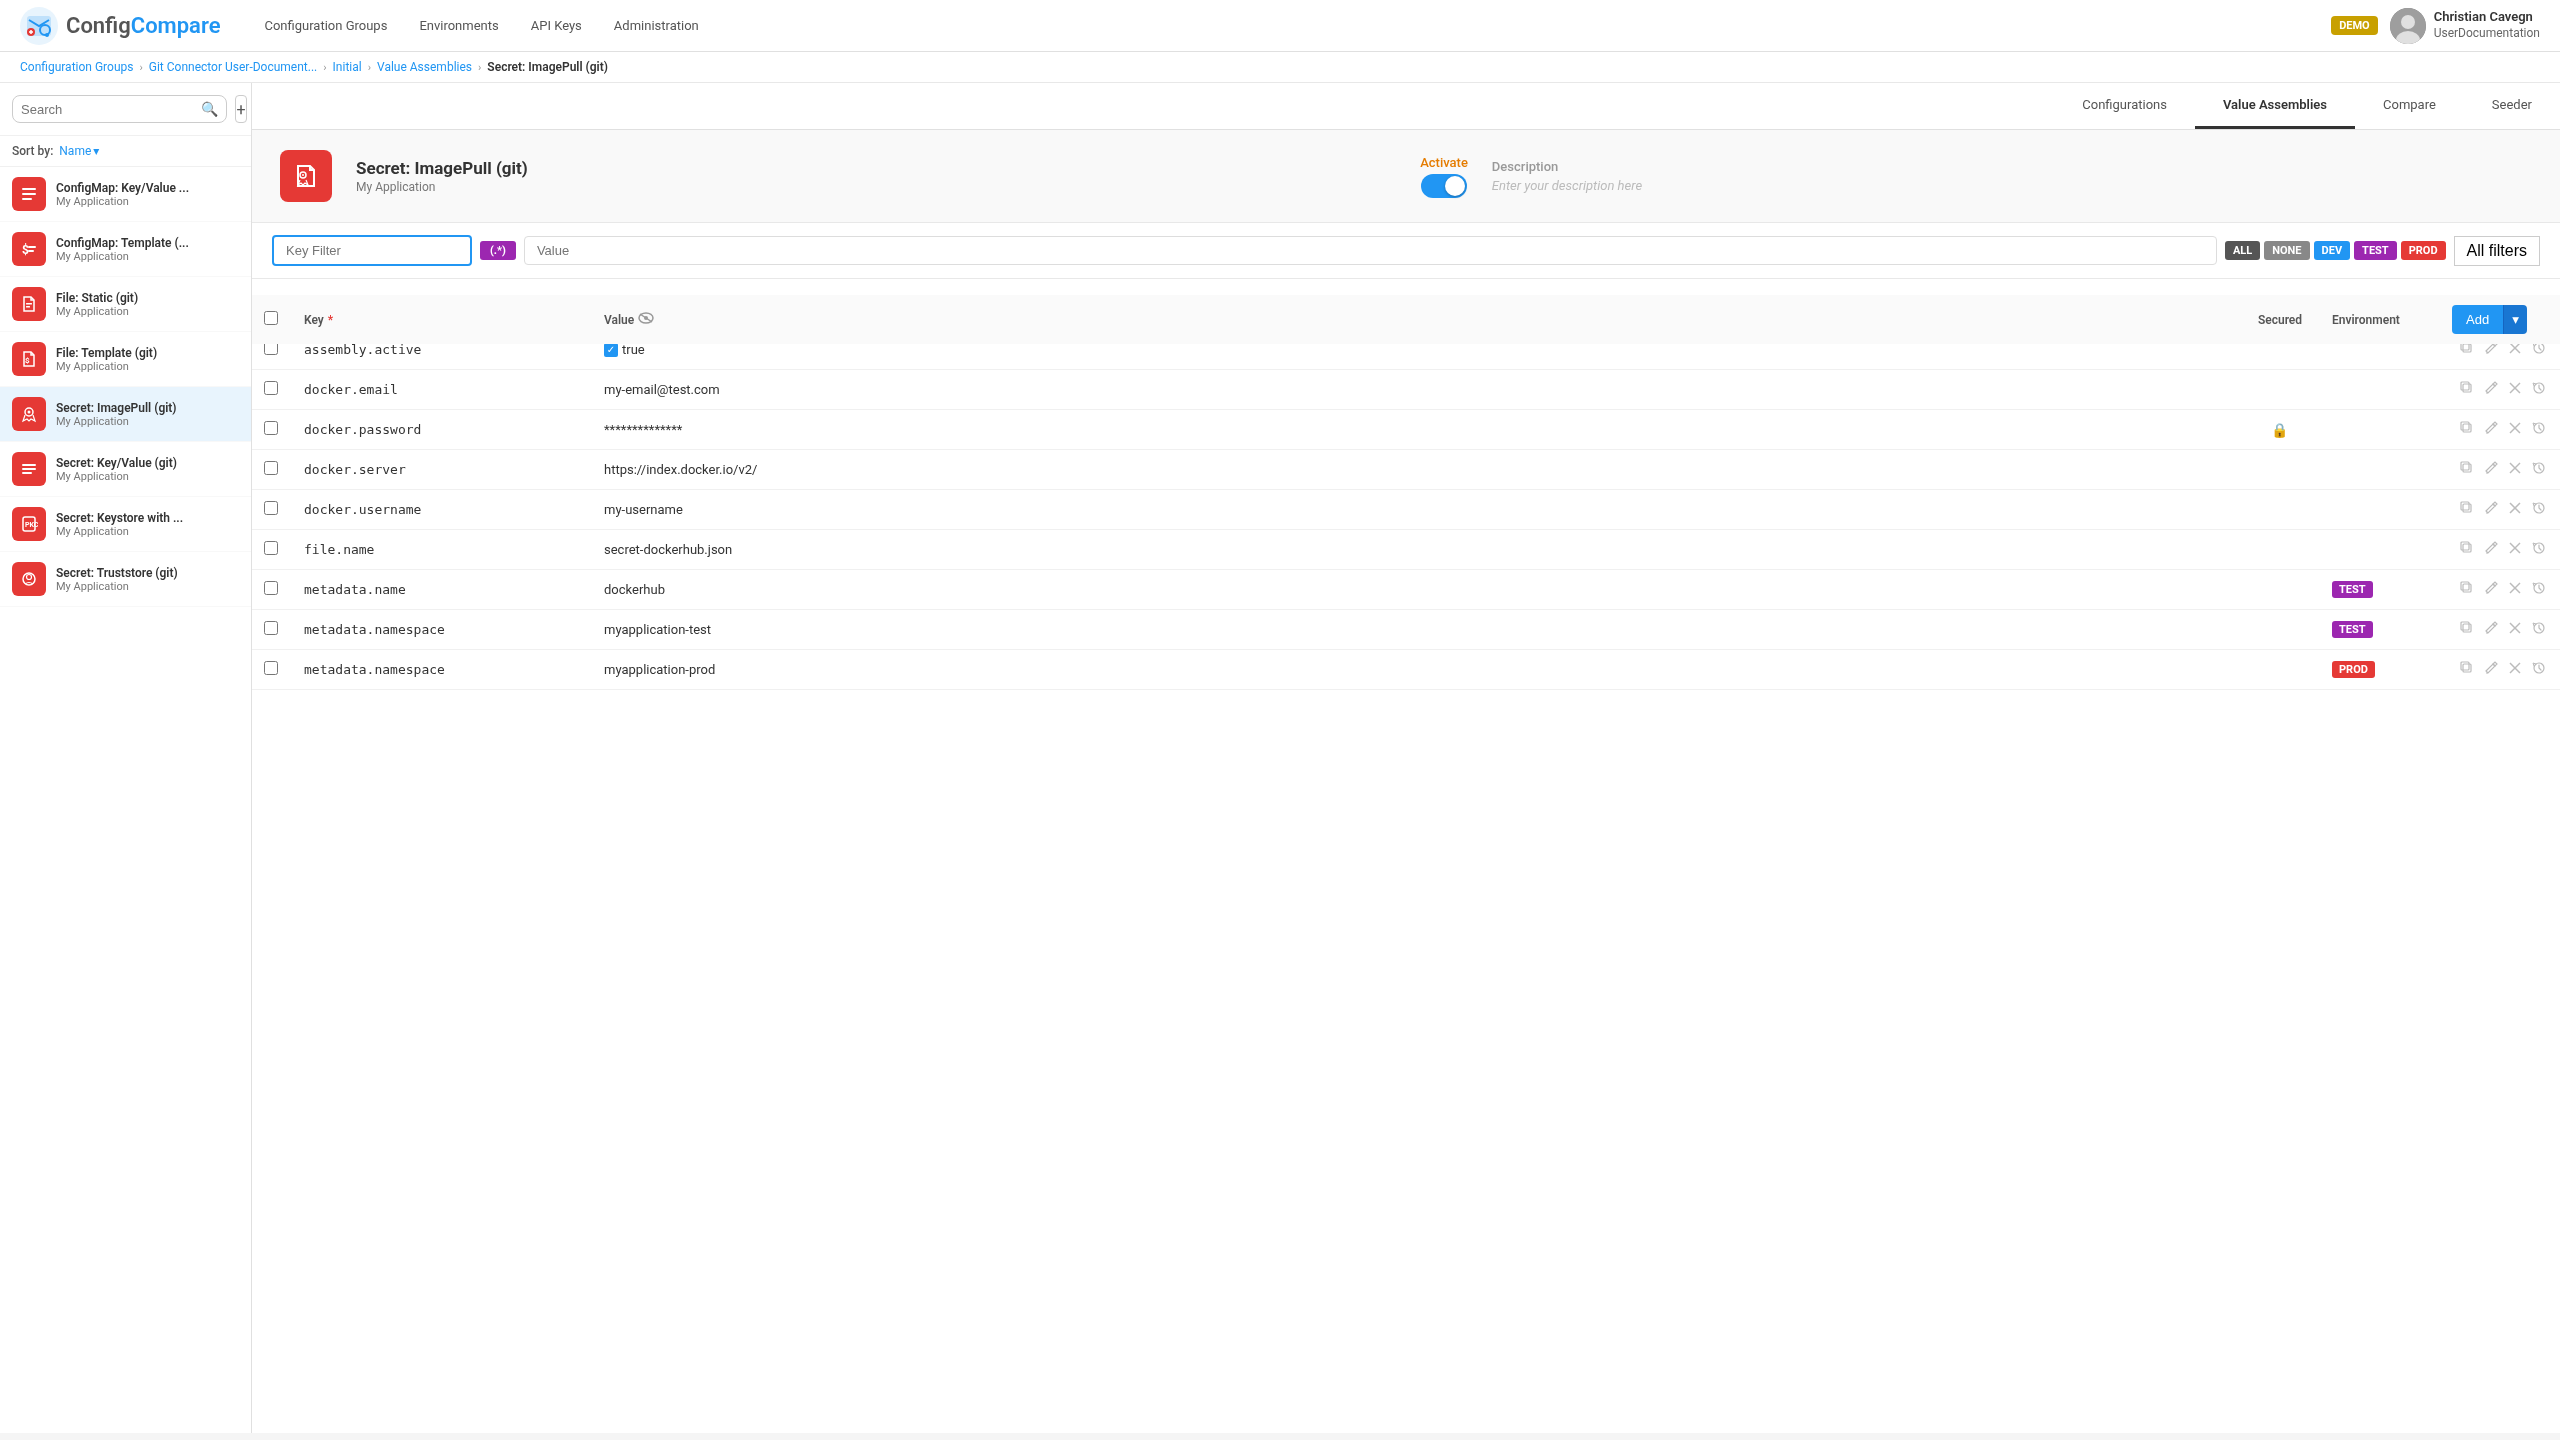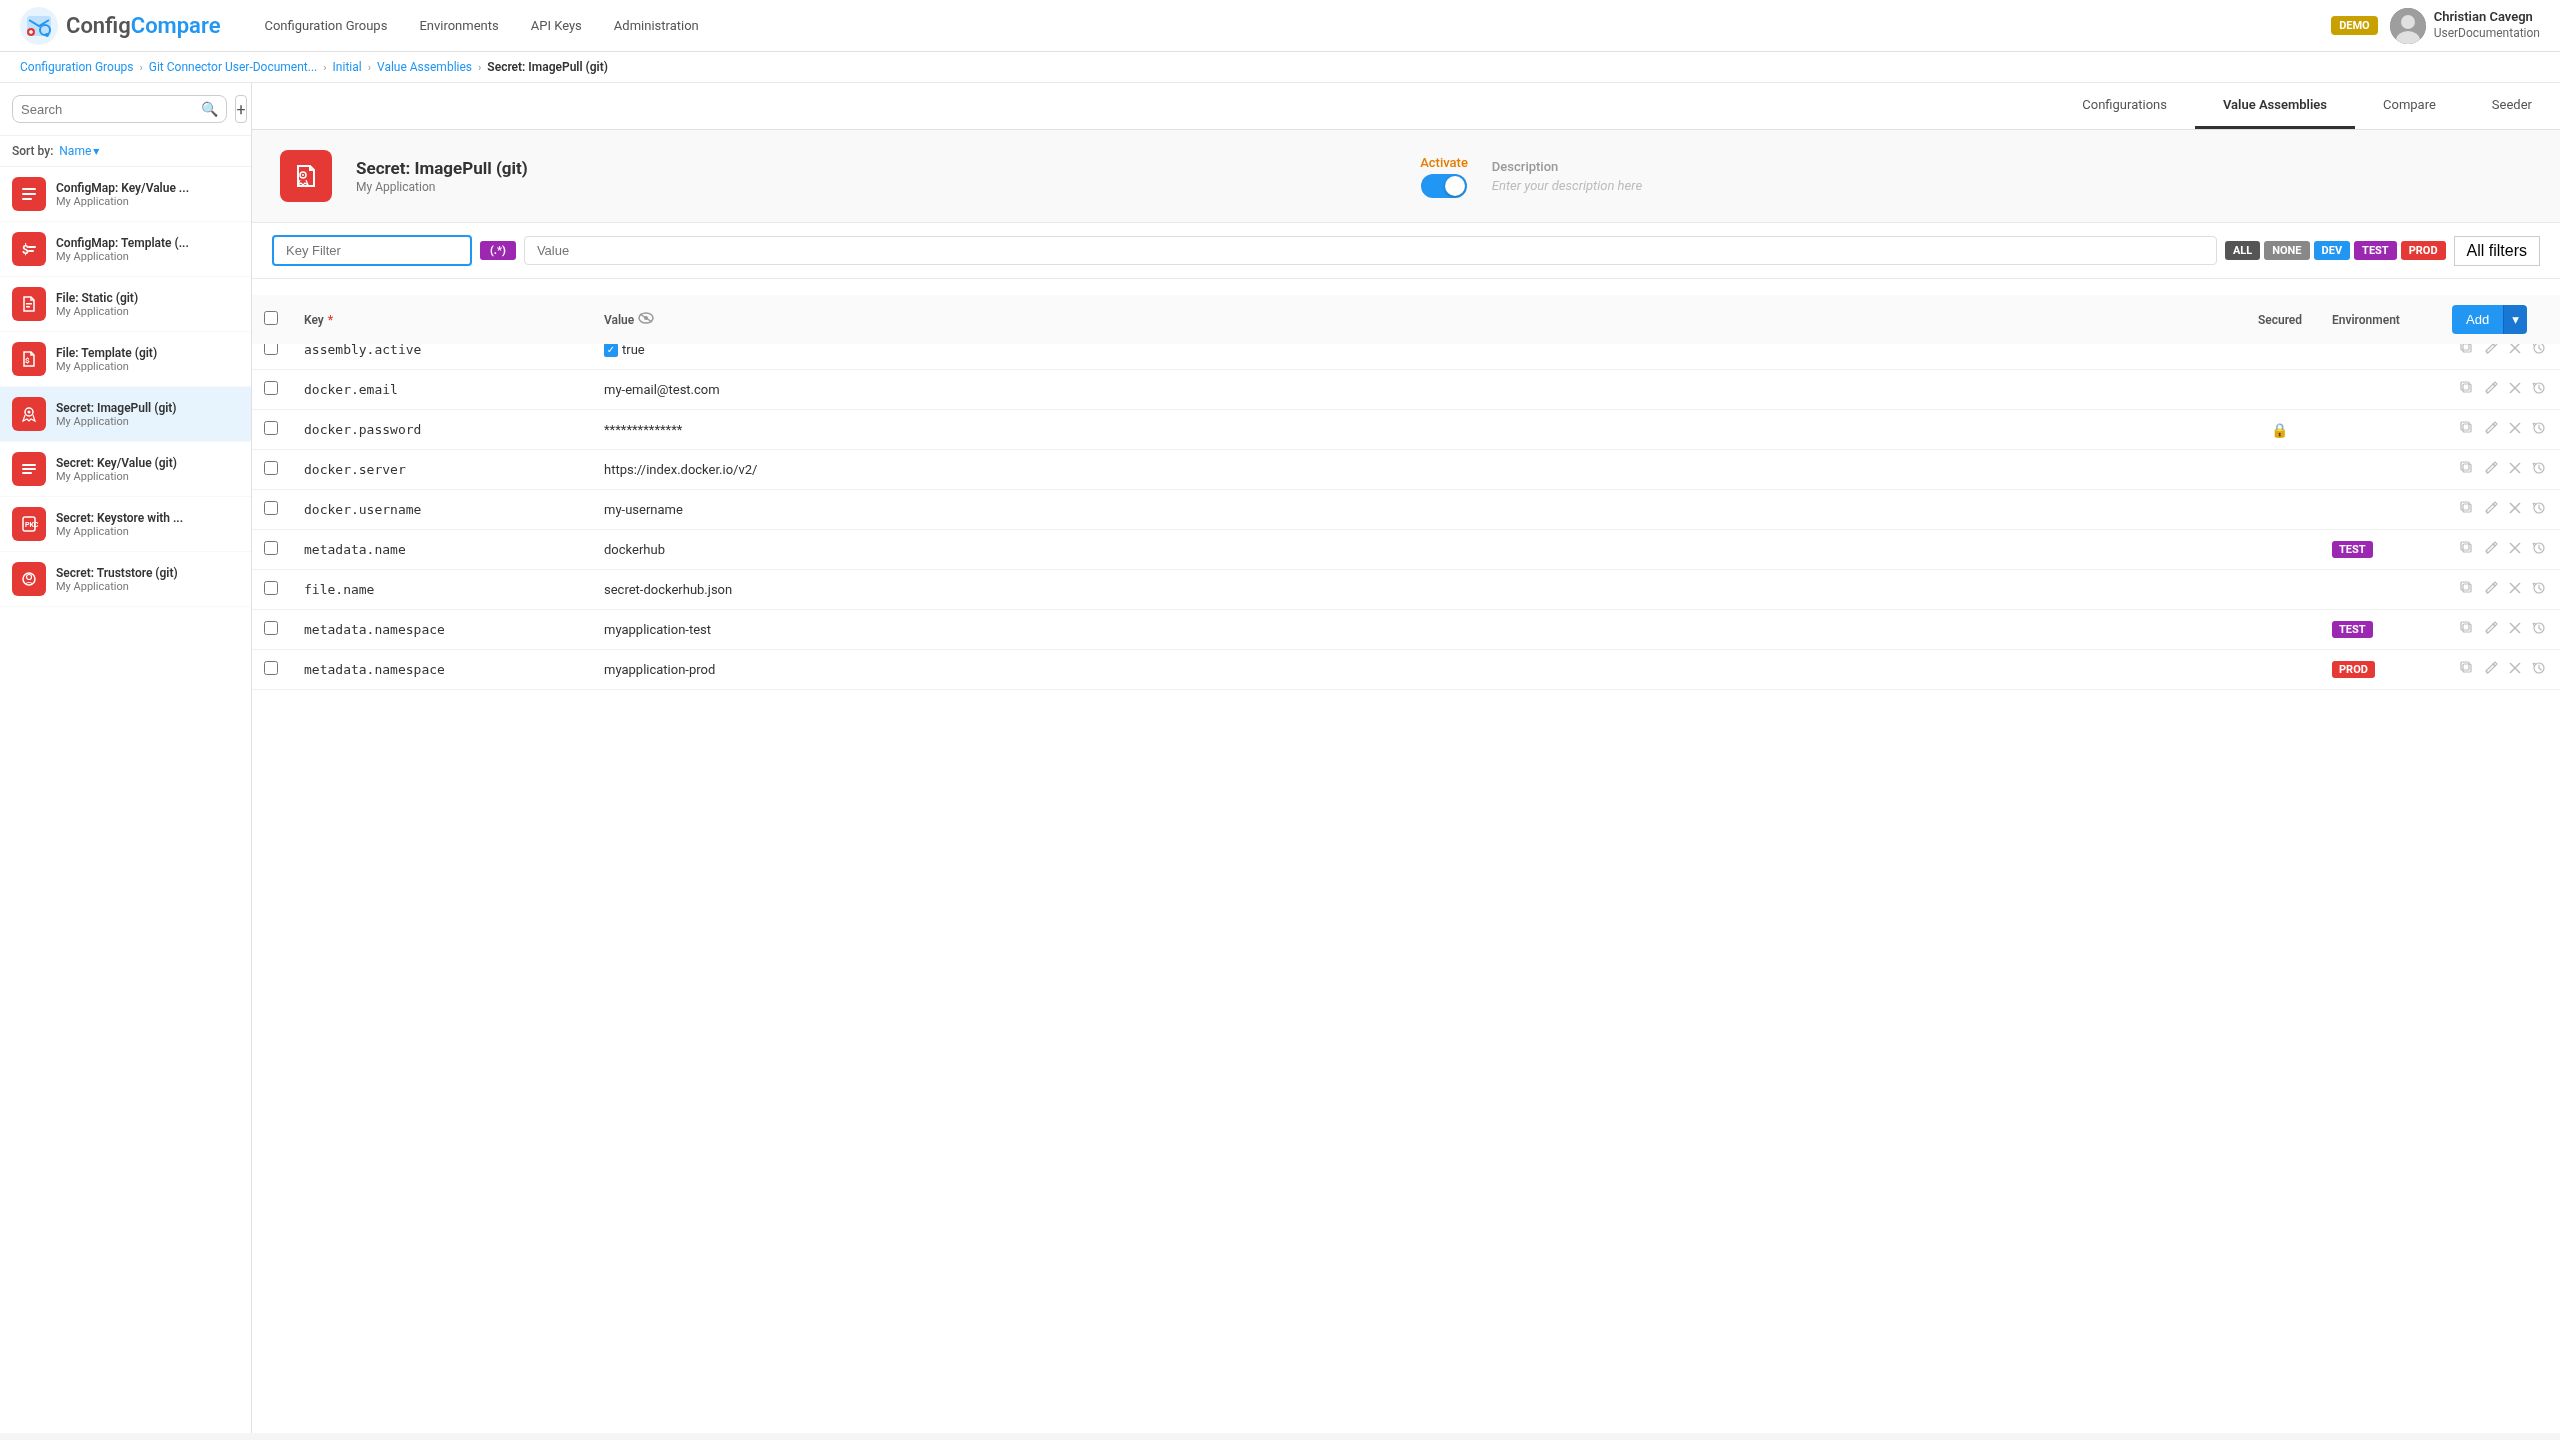--- a/index.html
+++ b/index.html
@@ -589,20 +589,57 @@
                       <circle cx="7" cy="7" r="5" fill="none" stroke="#bbb" stroke-width="1.2"></circle>
                       <path d="M7 4 L7 7 L9 9" fill="none" stroke="#bbb" stroke-width="1.2" stroke-linecap="round"></path>
                       <path d="M2 5 L1 2 L4 3" fill="none" stroke="#bbb" stroke-width="1" stroke-linecap="round"></path>
                     </svg>
       </span>
     </div>
               </td>
             </tr>
             <tr>
               <td><input type="checkbox" class="cb" style=""></td>
+              <td style="font-family: monospace; font-size: 13px;">file.name</td>
+              <td>secret-dockerhub.json</td>
+              <td style="text-align: center;"></td>
+              <td></td>
+              <td>
+    <div class="action-icons">
+      <span class="action-icon copy" title="Copy">
+        <svg width="14" height="14" viewBox="0 0 14 14">
+                      <rect x="3" y="3" width="8" height="8" rx="1" fill="none" stroke="#bbb" stroke-width="1.2"></rect>
+                      <rect x="1" y="1" width="8" height="8" rx="1" fill="none" stroke="#bbb" stroke-width="1.2"></rect>
+                    </svg>
+      </span>
+      <span class="action-icon edit" title="Edit">
+        <svg width="14" height="14" viewBox="0 0 14 14">
+                      <path d="M2 10 L9 3 L11 5 L4 12 Z" fill="none" stroke="#bbb" stroke-width="1.2"></path>
+                      <path d="M9 3 L11 1 L13 3 L11 5 Z" fill="none" stroke="#bbb" stroke-width="1.2"></path>
+                      <path d="M2 12 L4 12" stroke="#bbb" stroke-width="1.2"></path>
+                    </svg>
+      </span>
+      <span class="action-icon delete" title="Delete">
+        <svg width="14" height="14" viewBox="0 0 14 14">
+                      <line x1="2" y1="2" x2="12" y2="12" stroke="#bbb" stroke-width="1.5"></line>
+                      <line x1="12" y1="2" x2="2" y2="12" stroke="#bbb" stroke-width="1.5"></line>
+                    </svg>
+      </span>
+      <span class="action-icon history" title="History">
+        <svg width="14" height="14" viewBox="0 0 14 14">
+                      <circle cx="7" cy="7" r="5" fill="none" stroke="#bbb" stroke-width="1.2"></circle>
+                      <path d="M7 4 L7 7 L9 9" fill="none" stroke="#bbb" stroke-width="1.2" stroke-linecap="round"></path>
+                      <path d="M2 5 L1 2 L4 3" fill="none" stroke="#bbb" stroke-width="1" stroke-linecap="round"></path>
+                    </svg>
+      </span>
+    </div>
+              </td>
+            </tr>
+            <tr>
+              <td><input type="checkbox" class="cb" style=""></td>
               <td style="font-family: monospace; font-size: 13px;">metadata.name</td>
               <td>dockerhub</td>
               <td style="text-align: center;"></td>
               <td><span class="env-pill test">TEST</span></td>
               <td>
     <div class="action-icons">
       <span class="action-icon copy" title="Copy">
         <svg width="14" height="14" viewBox="0 0 14 14">
                       <rect x="3" y="3" width="8" height="8" rx="1" fill="none" stroke="#bbb" stroke-width="1.2"></rect>
                       <rect x="1" y="1" width="8" height="8" rx="1" fill="none" stroke="#bbb" stroke-width="1.2"></rect>
@@ -626,57 +663,20 @@
                       <circle cx="7" cy="7" r="5" fill="none" stroke="#bbb" stroke-width="1.2"></circle>
                       <path d="M7 4 L7 7 L9 9" fill="none" stroke="#bbb" stroke-width="1.2" stroke-linecap="round"></path>
                       <path d="M2 5 L1 2 L4 3" fill="none" stroke="#bbb" stroke-width="1" stroke-linecap="round"></path>
                     </svg>
       </span>
     </div>
               </td>
             </tr>
             <tr>
               <td><input type="checkbox" class="cb" style=""></td>
-              <td style="font-family: monospace; font-size: 13px;">file.name</td>
-              <td>secret-dockerhub.json</td>
-              <td style="text-align: center;"></td>
-              <td></td>
-              <td>
-    <div class="action-icons">
-      <span class="action-icon copy" title="Copy">
-        <svg width="14" height="14" viewBox="0 0 14 14">
-                      <rect x="3" y="3" width="8" height="8" rx="1" fill="none" stroke="#bbb" stroke-width="1.2"></rect>
-                      <rect x="1" y="1" width="8" height="8" rx="1" fill="none" stroke="#bbb" stroke-width="1.2"></rect>
-                    </svg>
-      </span>
-      <span class="action-icon edit" title="Edit">
-        <svg width="14" height="14" viewBox="0 0 14 14">
-                      <path d="M2 10 L9 3 L11 5 L4 12 Z" fill="none" stroke="#bbb" stroke-width="1.2"></path>
-                      <path d="M9 3 L11 1 L13 3 L11 5 Z" fill="none" stroke="#bbb" stroke-width="1.2"></path>
-                      <path d="M2 12 L4 12" stroke="#bbb" stroke-width="1.2"></path>
-                    </svg>
-      </span>
-      <span class="action-icon delete" title="Delete">
-        <svg width="14" height="14" viewBox="0 0 14 14">
-                      <line x1="2" y1="2" x2="12" y2="12" stroke="#bbb" stroke-width="1.5"></line>
-                      <line x1="12" y1="2" x2="2" y2="12" stroke="#bbb" stroke-width="1.5"></line>
-                    </svg>
-      </span>
-      <span class="action-icon history" title="History">
-        <svg width="14" height="14" viewBox="0 0 14 14">
-                      <circle cx="7" cy="7" r="5" fill="none" stroke="#bbb" stroke-width="1.2"></circle>
-                      <path d="M7 4 L7 7 L9 9" fill="none" stroke="#bbb" stroke-width="1.2" stroke-linecap="round"></path>
-                      <path d="M2 5 L1 2 L4 3" fill="none" stroke="#bbb" stroke-width="1" stroke-linecap="round"></path>
-                    </svg>
-      </span>
-    </div>
-              </td>
-            </tr>
-            <tr>
-              <td><input type="checkbox" class="cb" style=""></td>
               <td style="font-family: monospace; font-size: 13px;">metadata.namespace</td>
               <td>myapplication-test</td>
               <td style="text-align: center;"></td>
               <td><span class="env-pill test">TEST</span></td>
               <td>
     <div class="action-icons">
       <span class="action-icon copy" title="Copy">
         <svg width="14" height="14" viewBox="0 0 14 14">
                       <rect x="3" y="3" width="8" height="8" rx="1" fill="none" stroke="#bbb" stroke-width="1.2"></rect>
                       <rect x="1" y="1" width="8" height="8" rx="1" fill="none" stroke="#bbb" stroke-width="1.2"></rect>

